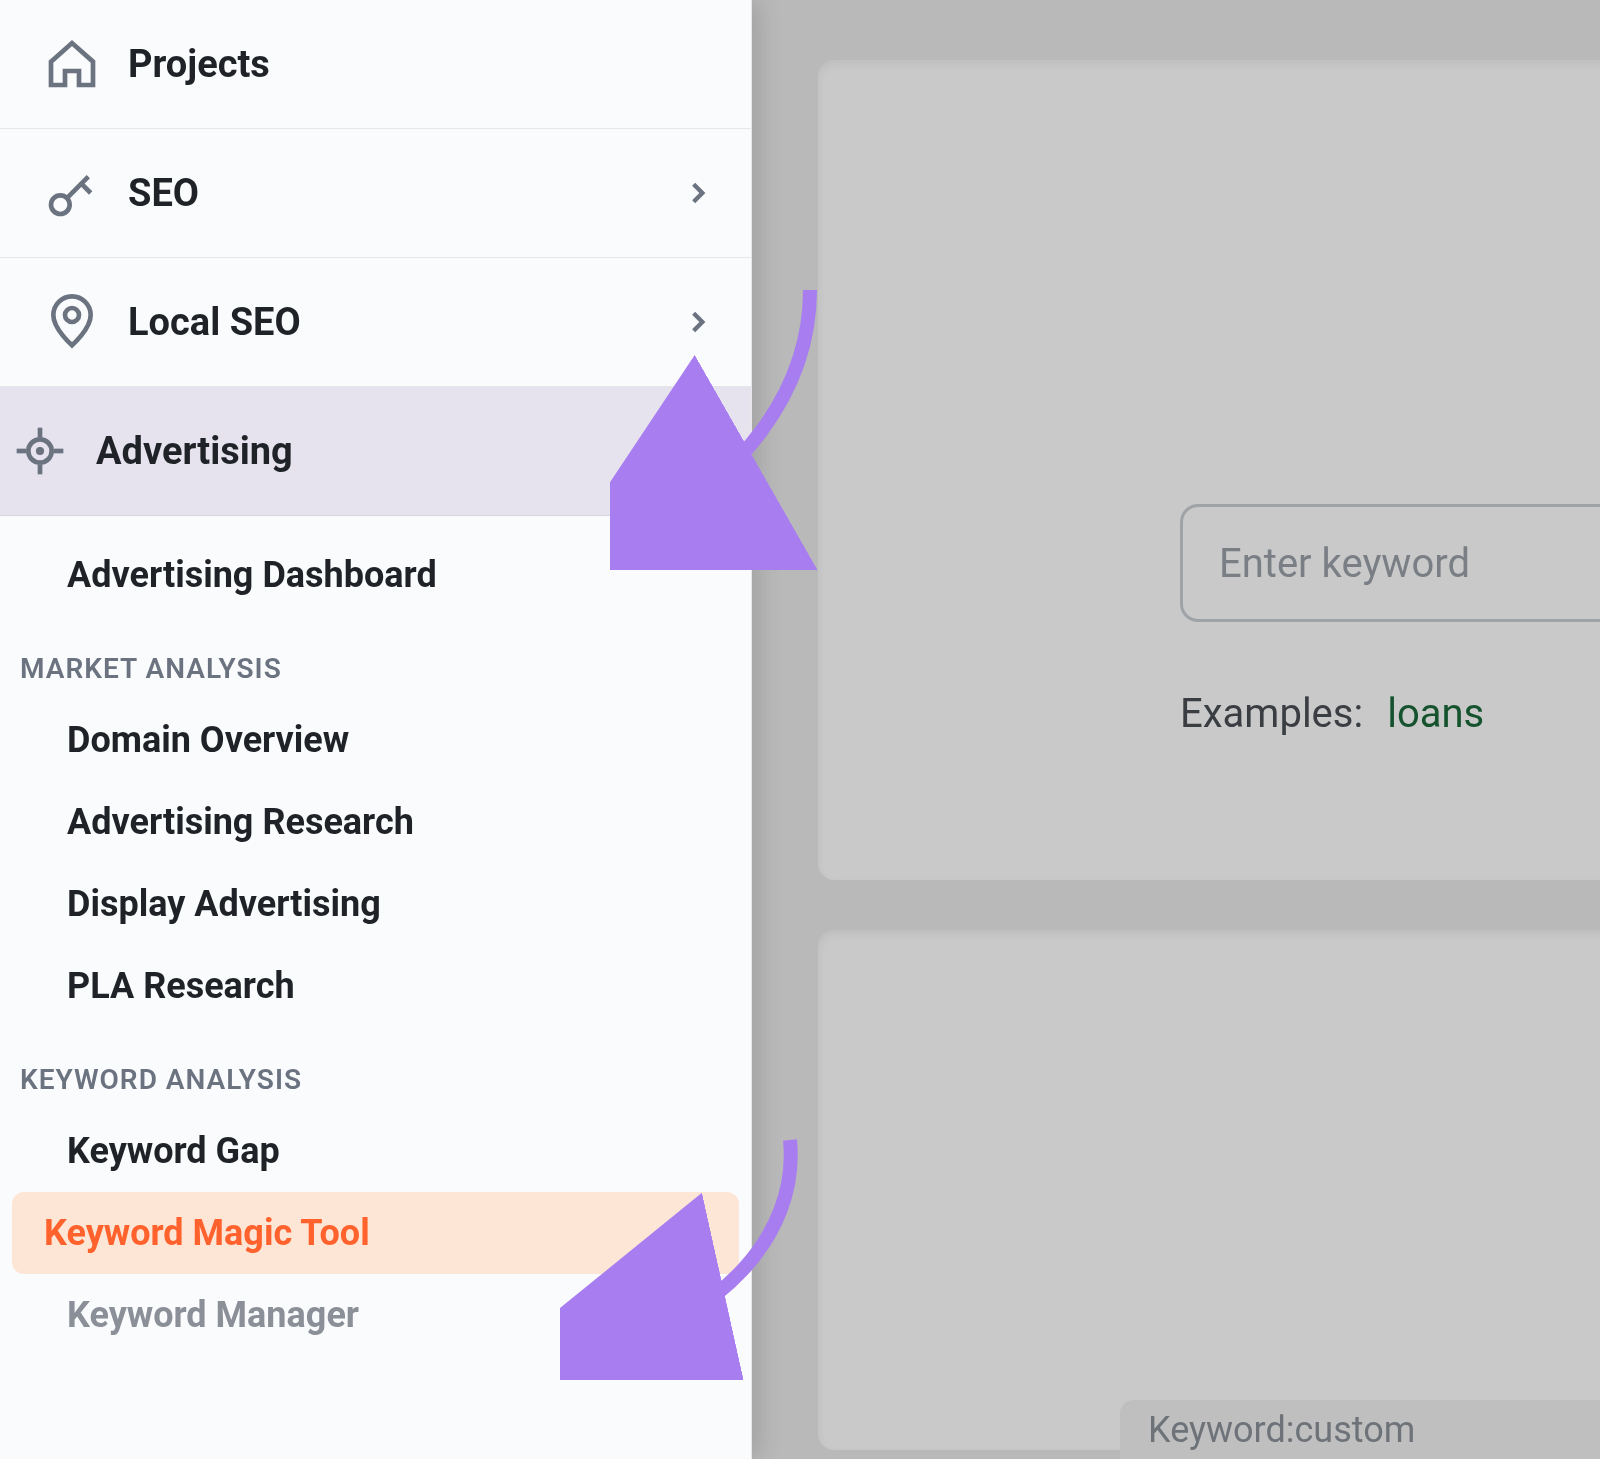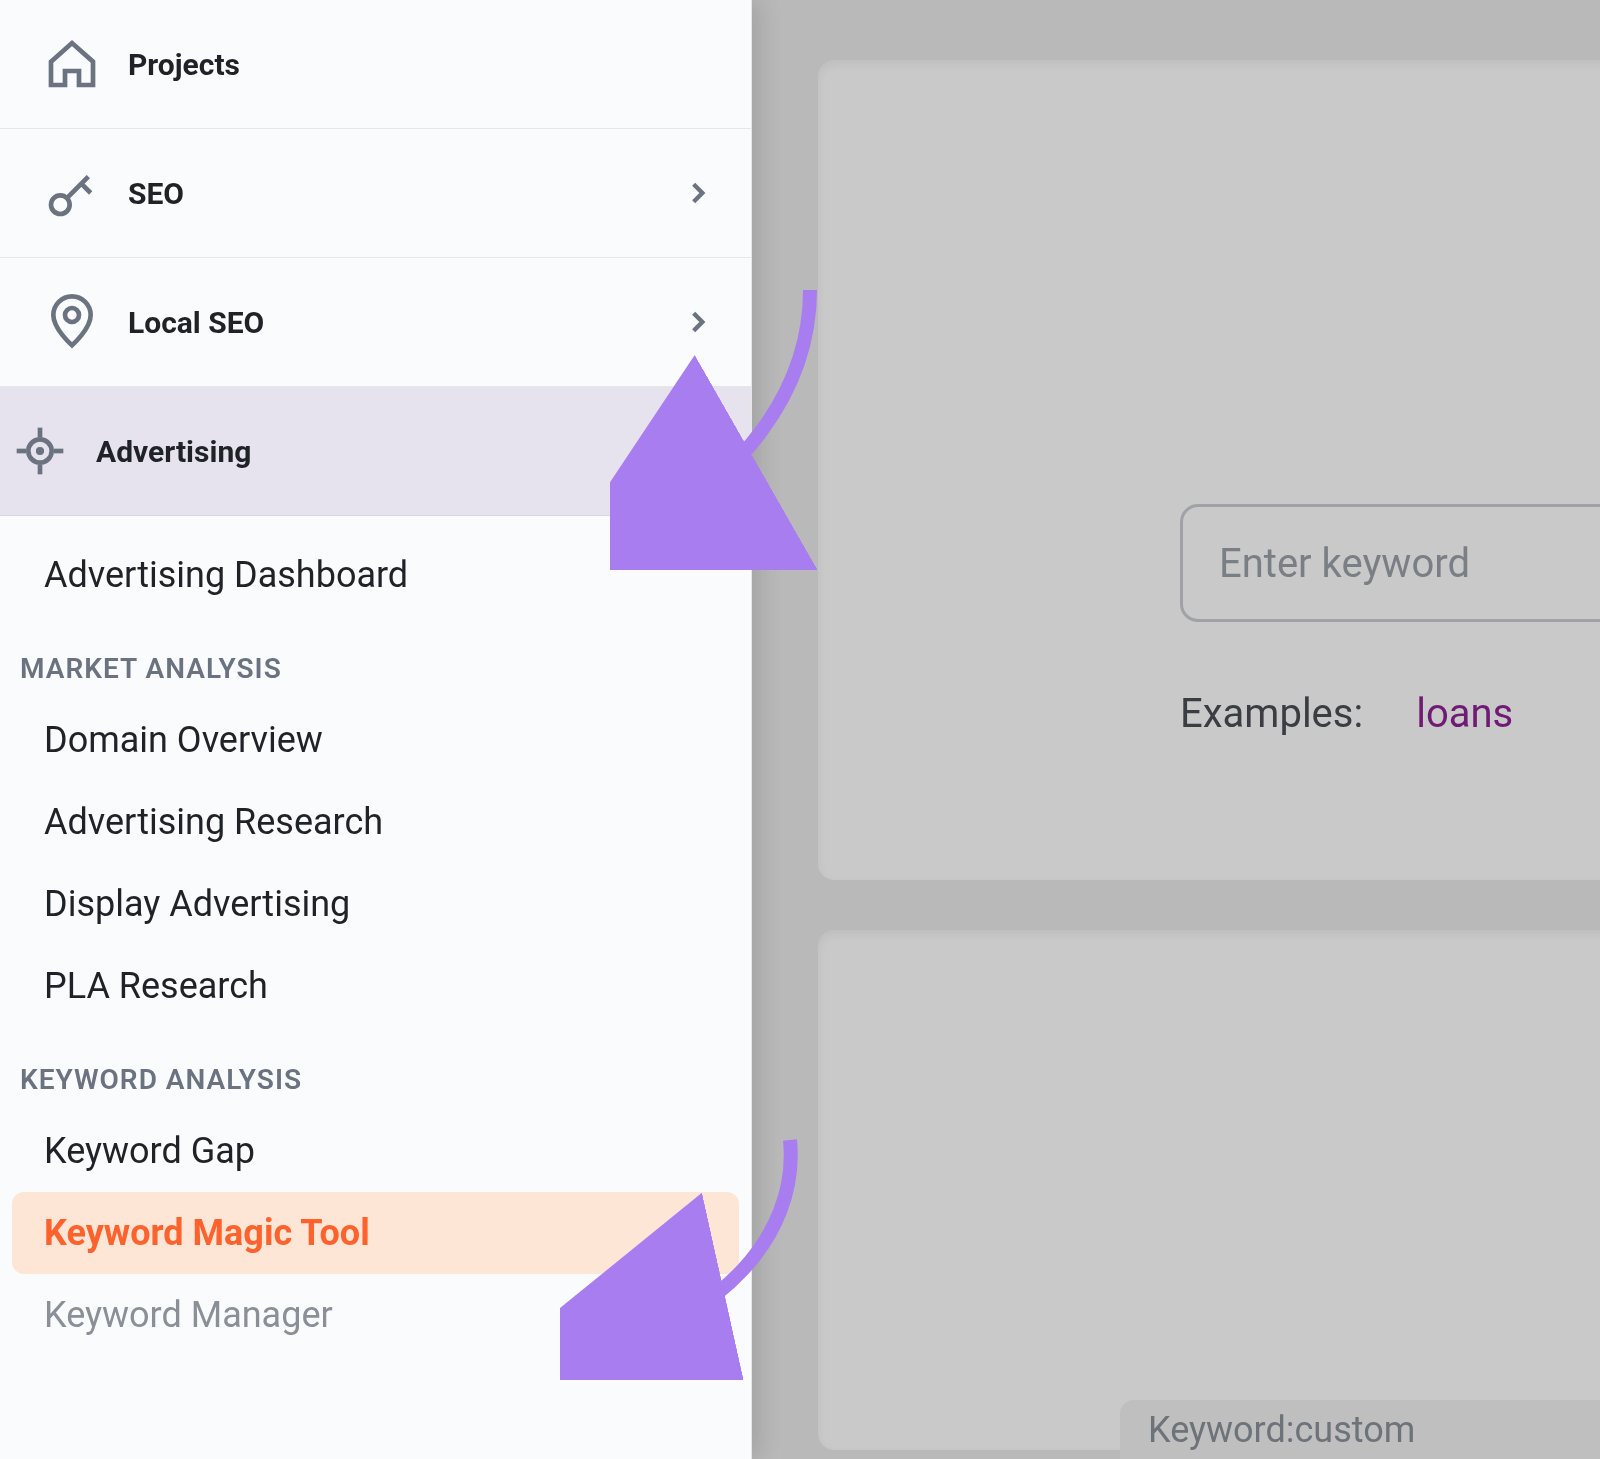--- a/index.html
+++ b/index.html
@@ -10,34 +10,34 @@
   .sidebar {
     position: absolute; left: 0; top: 0; width: 752px; height: 1459px;
     background: #fafbfc;
     box-shadow: 8px 0 22px rgba(0,0,0,0.12);
     border-right: 1px solid #e5e7eb;
   }
   .nav-item {
     display: flex; align-items: center; gap: 28px;
     padding: 36px 40px 36px 44px;
     border-bottom: 1px solid #e5e7eb;
-    font-size: 30px; font-weight: 700; color: #1f2328;
+    font-size: 38px; font-weight: 700; color: #1f2328;
     cursor: pointer;
   }
   .nav-item .spacer { flex: 1; }
   .nav-item.expanded { background: #e6e3ee; border-bottom: 1px solid #d8d6e0; padding-left: 12px; }
   .chev { width: 26px; height: 26px; display: inline-flex; align-items: center; justify-content: center; }
   .chev svg { width: 26px; height: 26px; stroke: #6b7280; stroke-width: 4; fill: none; }
 
   .icon-box { width: 56px; height: 56px; display: inline-flex; align-items: center; justify-content: center; }
   .icon-box svg { stroke: #6b7280; fill: none; }
 
   .subsection { padding: 18px 0 8px 0; }
   .sub-link {
-    display: block; padding: 20px 44px; font-size: 36px; font-weight: 400;
+    display: block; padding: 20px 67px; font-size: 36px; font-weight: 700;
     color: #1f2328; cursor: pointer;
   }
   .sub-header {
     padding: 36px 44px 14px 20px; font-size: 28px; font-weight: 600;
     letter-spacing: 1px; color: #6b7280;
   }
   .sub-link.active {
     margin: 0 12px; padding: 20px 32px; border-radius: 12px;
     background: #fde6d6; color: #ff622d; font-weight: 700;
   }
@@ -58,21 +58,21 @@
   .kw-input {
     position: absolute; left: 400px; top: 504px; width: 520px; height: 118px;
     background: #c9c9c9; border: 3px solid #9fa3a8; border-radius: 18px;
     display: flex; align-items: center; padding: 0 36px;
     color: #7a7f86; font-size: 40px;
   }
   .examples-row {
     position: absolute; left: 400px; top: 690px; font-size: 40px; color: #3a3d42;
     display: flex; gap: 24px; align-items: baseline;
   }
-  .examples-row .ex-link { color: #701a75; margin-left: 29px; }
+  .examples-row .ex-link { color: #14532d; }
 
   .enter-heading {
     position: absolute; left: 580px; top: 1040px; font-size: 56px; font-weight: 800; color: #1f2328;
   }
   .kw-chip {
     position: absolute; left: 340px; top: 1400px; width: 560px; height: 60px;
     background: #bfbfbf; border-radius: 14px 14px 0 0; display: flex; align-items: center;
     color: #6e737a; font-size: 36px; padding-left: 28px;
   }
 

